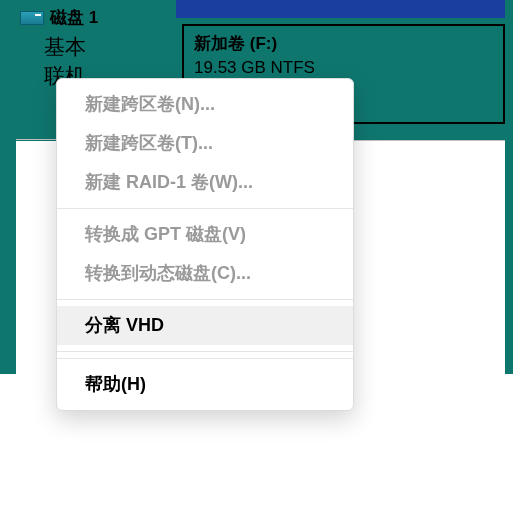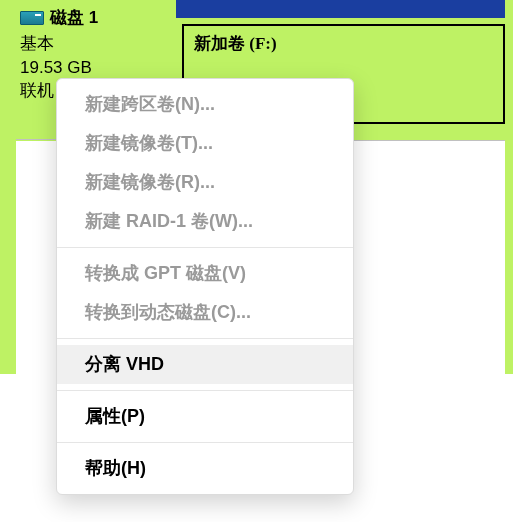--- a/index.html
+++ b/index.html
@@ -10,21 +10,21 @@
     font-family: "Microsoft YaHei", "Segoe UI", Tahoma, sans-serif;
     font-size: 17px;
     background: #ffffff;
     color: #000000;
     overflow: hidden;
   }
   .frame {
     position: relative;
     width: 513px;
     height: 374px;
-    background: #bef264;
+    background: #0f766e;
   }
   
   .disk-panel {
     position: absolute;
     left: 16px;
     top: 0;
     width: 160px;
     height: 140px;
     box-sizing: border-box;
     padding: 6px 4px 4px 4px;
@@ -51,32 +51,32 @@
     right: 2px;
     top: 2px;
     width: 6px;
     height: 2px;
     background: #ffffff;
   }
   .disk-title {
     font-weight: 700;
   }
   .disk-line {
-    font-size: 17px;
+    font-size: 21px;
+    margin-left: 24px;
   }
 
   
   .volume-area {
     position: absolute;
     left: 176px;
     top: 0;
     right: 8px;
     height: 140px;
     border-bottom: 1px solid #c0c0c0;
-    font-family: Liberation Serif, serif;
   }
   .volume-header-bar {
     height: 18px;
     background: #1a3ea0; 
   }
   .volume-box {
     position: absolute;
     left: 6px;
     right: 0;
     top: 24px;
@@ -137,42 +137,40 @@
 <body>
 
 <div class="frame">
 
   <div class="disk-panel">
     <div class="disk-title-row">
       <span class="disk-icon"></span>
       <span class="disk-title">磁盘 1</span>
     </div>
     <div class="disk-line">基本</div>
-    <div class="disk-line">19.53 GB</div>
     <div class="disk-line">联机</div>
   </div>
 
   <div class="volume-area">
     <div class="volume-header-bar"></div>
     <div class="volume-box">
       <div class="volume-name">新加卷  (F:)</div>
+      <div class="volume-details">19.53 GB NTFS</div>
     </div>
   </div>
 
   <div class="lower-bg"></div>
 
   <div class="context-menu">
     <div class="menu-item disabled">新建跨区卷(N)...</div>
-    <div class="menu-item disabled">新建镜像卷(T)...</div>
-    <div class="menu-item disabled">新建镜像卷(R)...</div>
+    <div class="menu-item disabled">新建跨区卷(T)...</div>
     <div class="menu-item disabled">新建 RAID-1 卷(W)...</div>
     <div class="menu-sep"></div>
     <div class="menu-item disabled">转换成 GPT 磁盘(V)</div>
     <div class="menu-item disabled">转换到动态磁盘(C)...</div>
     <div class="menu-sep"></div>
     <div class="menu-item highlight">分离 VHD</div>
     <div class="menu-sep"></div>
-    <div class="menu-item">属性(P)</div>
     <div class="menu-sep"></div>
     <div class="menu-item">帮助(H)</div>
   </div>
 
 </div>
 
 </body></html>

